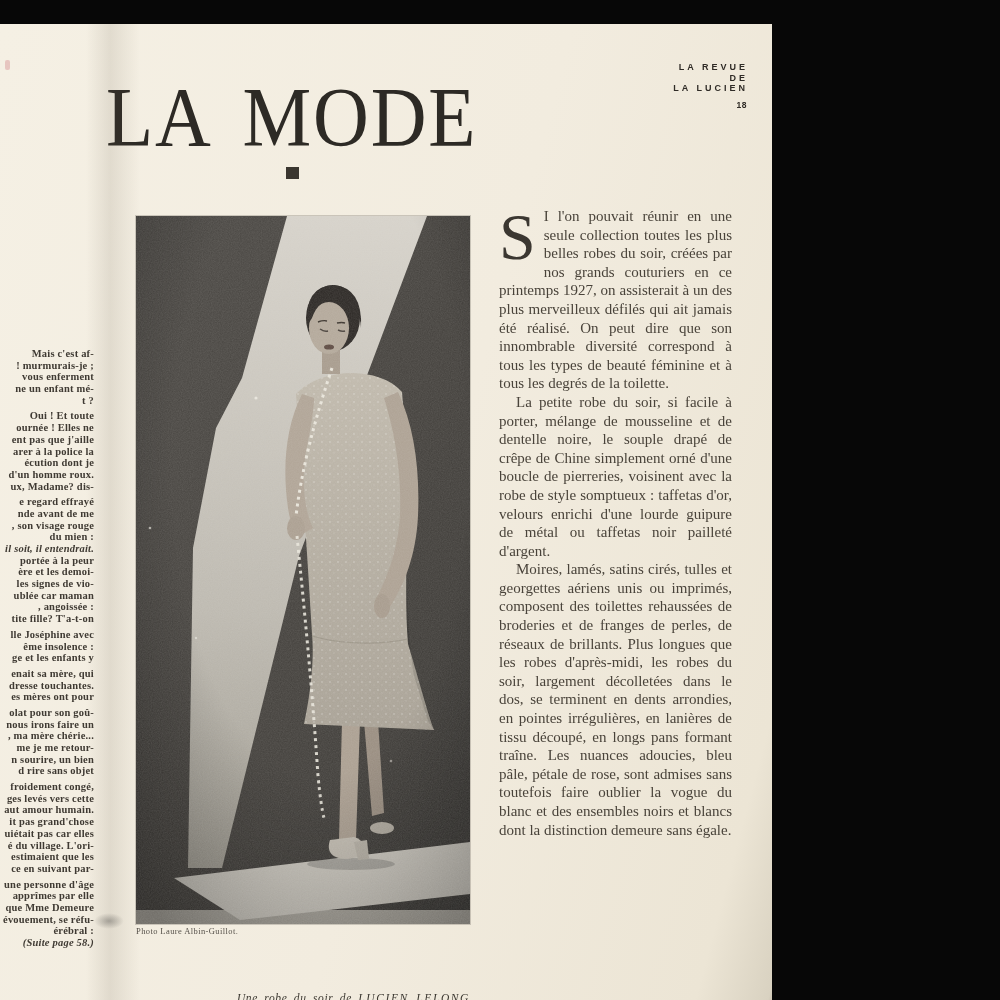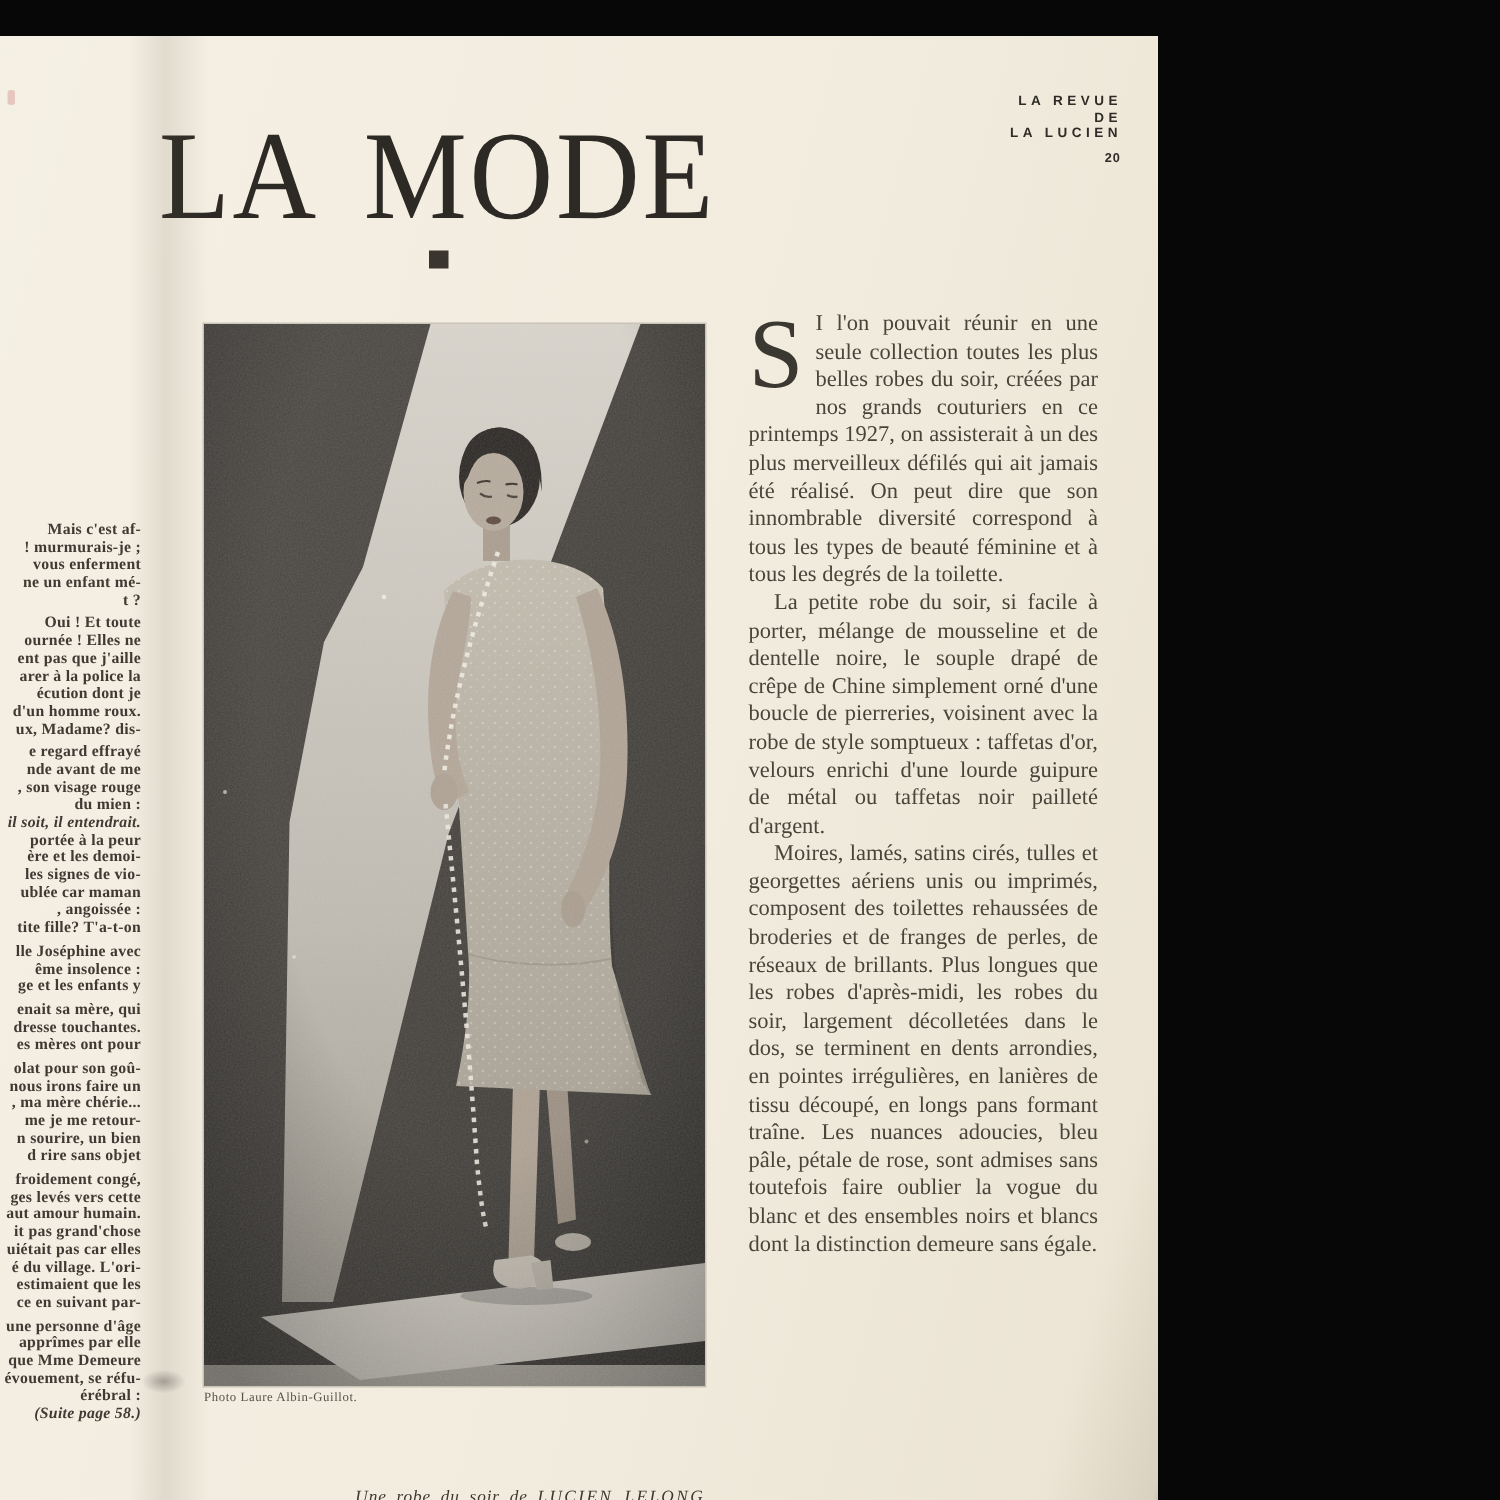--- a/index.html
+++ b/index.html
@@ -86,21 +86,21 @@
 <body>
 
 <div class="paper">
 
   <div class="ink-mark"></div>
 
   <div class="masthead">
     <div>LA REVUE</div>
     <div>DE</div>
     <div>LA LUCIEN</div>
-    <div class="pagenum">20</div>
+    <div class="pagenum">18</div>
   </div>
 
   <h1 class="title">LA MODE</h1>
   <div class="ornament"></div>
 
   <div class="cutcol">
       <div class="cutline">
         <span>Mais c'est af-</span>
       </div>
       <div class="cutline">

